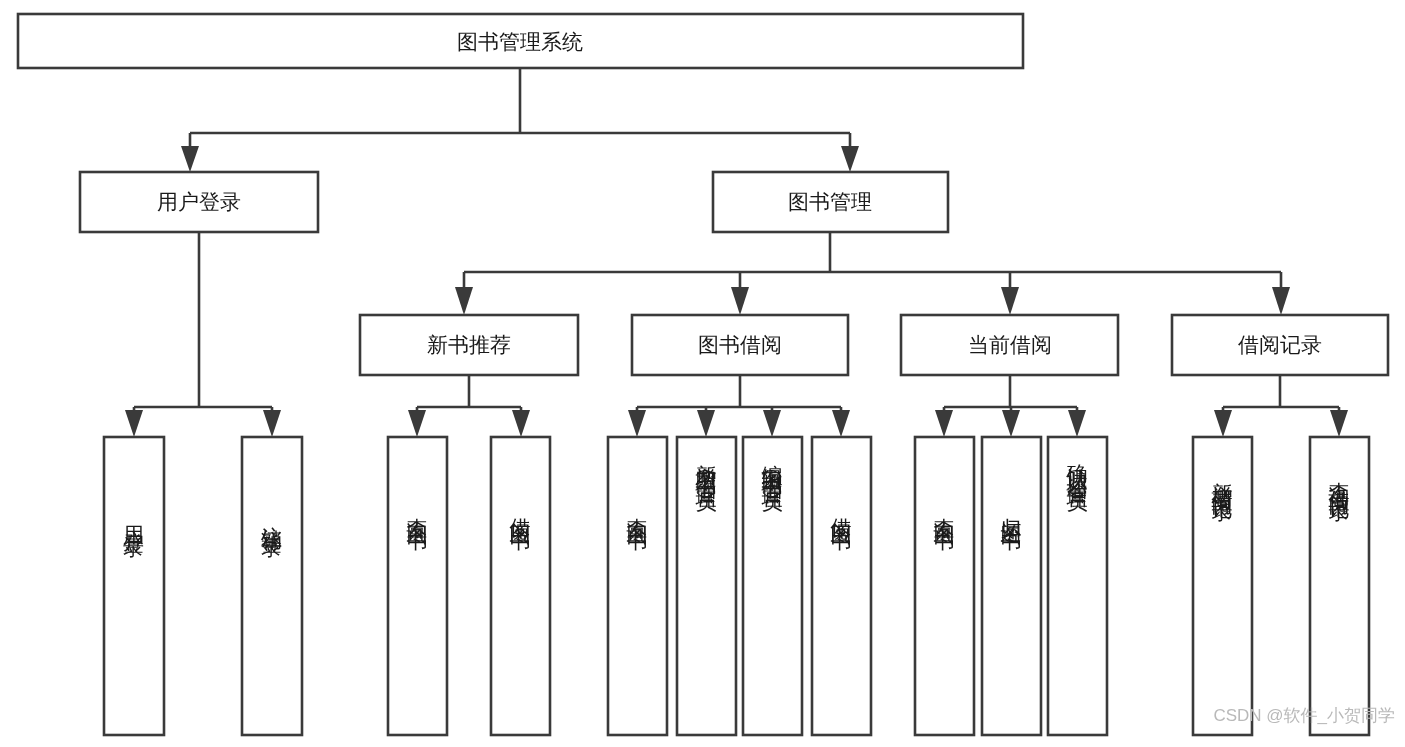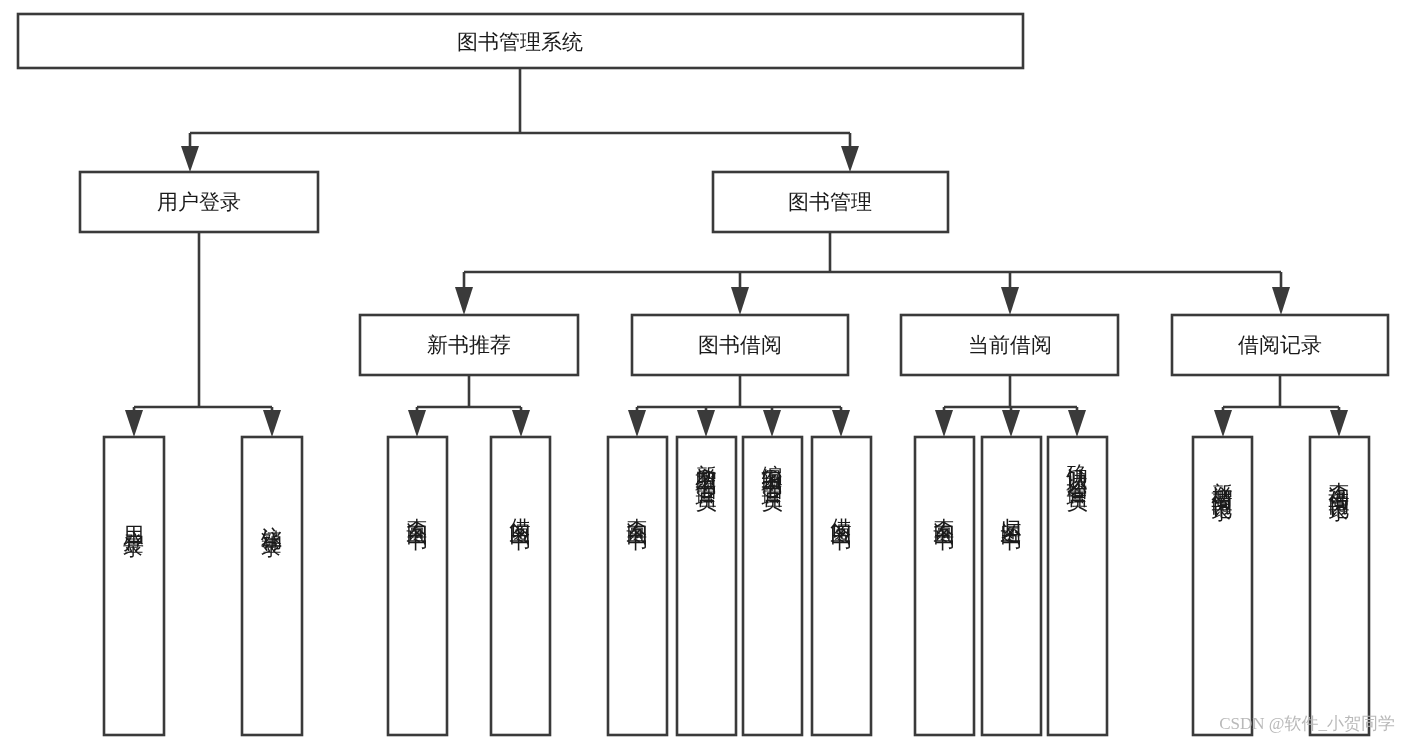--- a/index.html
+++ b/index.html
@@ -62,22 +62,22 @@
     font-family: "Liberation Sans", "DejaVu Sans", sans-serif;
     font-size: 21px;
     line-height: 1;
     letter-spacing: 4px;
     color: #1a1a1a;
     white-space: nowrap;
   }
   .watermark {
     position: absolute;
     right: 10px;
-    bottom: 12px;
-    font-family: Liberation Serif, serif;
+    bottom: 20px;
+    font-family: Liberation Sans, sans-serif;
     font-size: 17px;
     color: #b9b9b9;
     white-space: nowrap;
     pointer-events: none;
   }
 </style>
 </head>
 <body>
 
 <div id="diagram-root">

